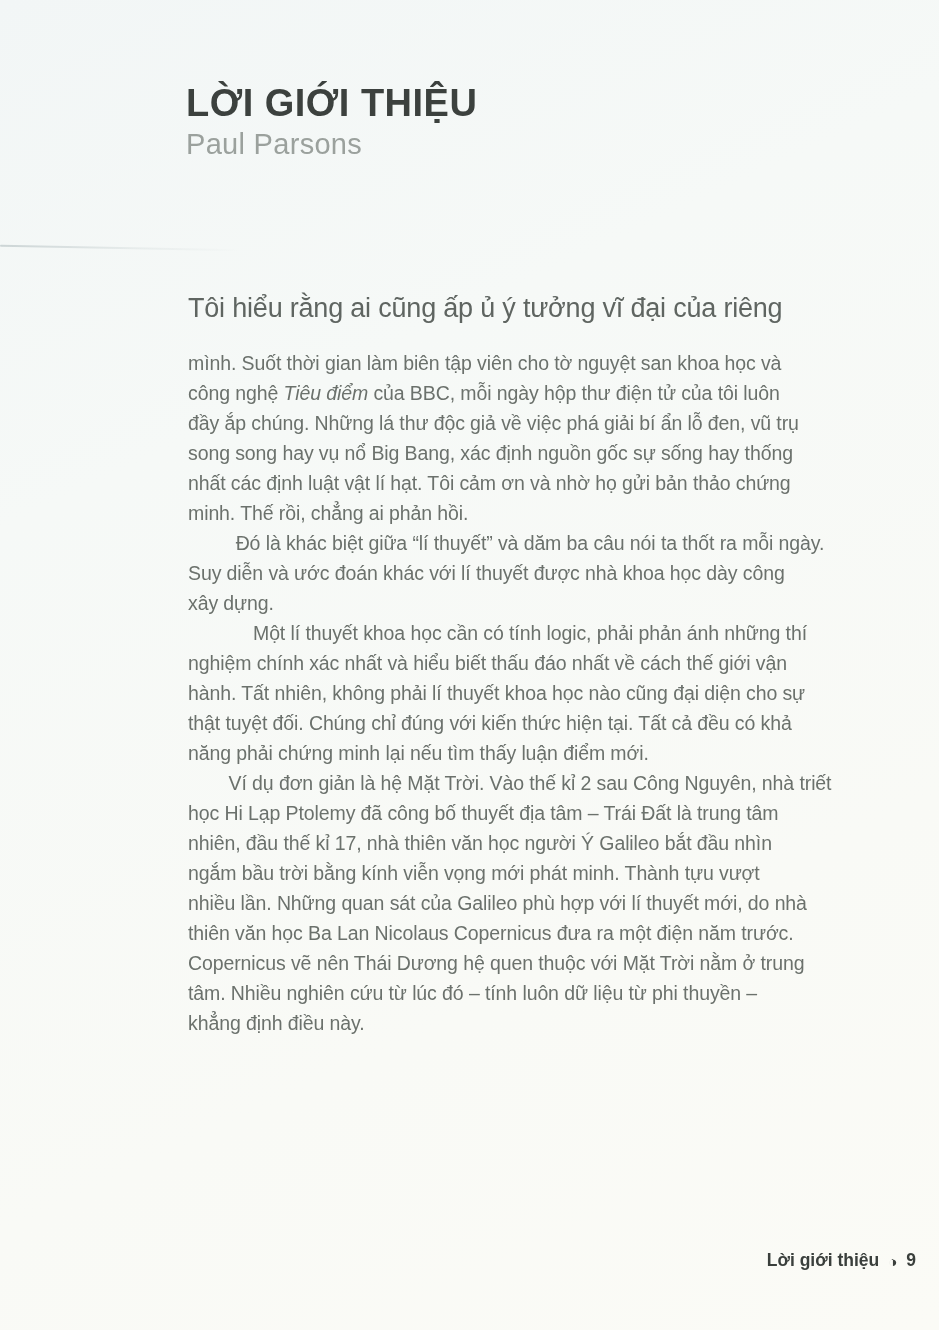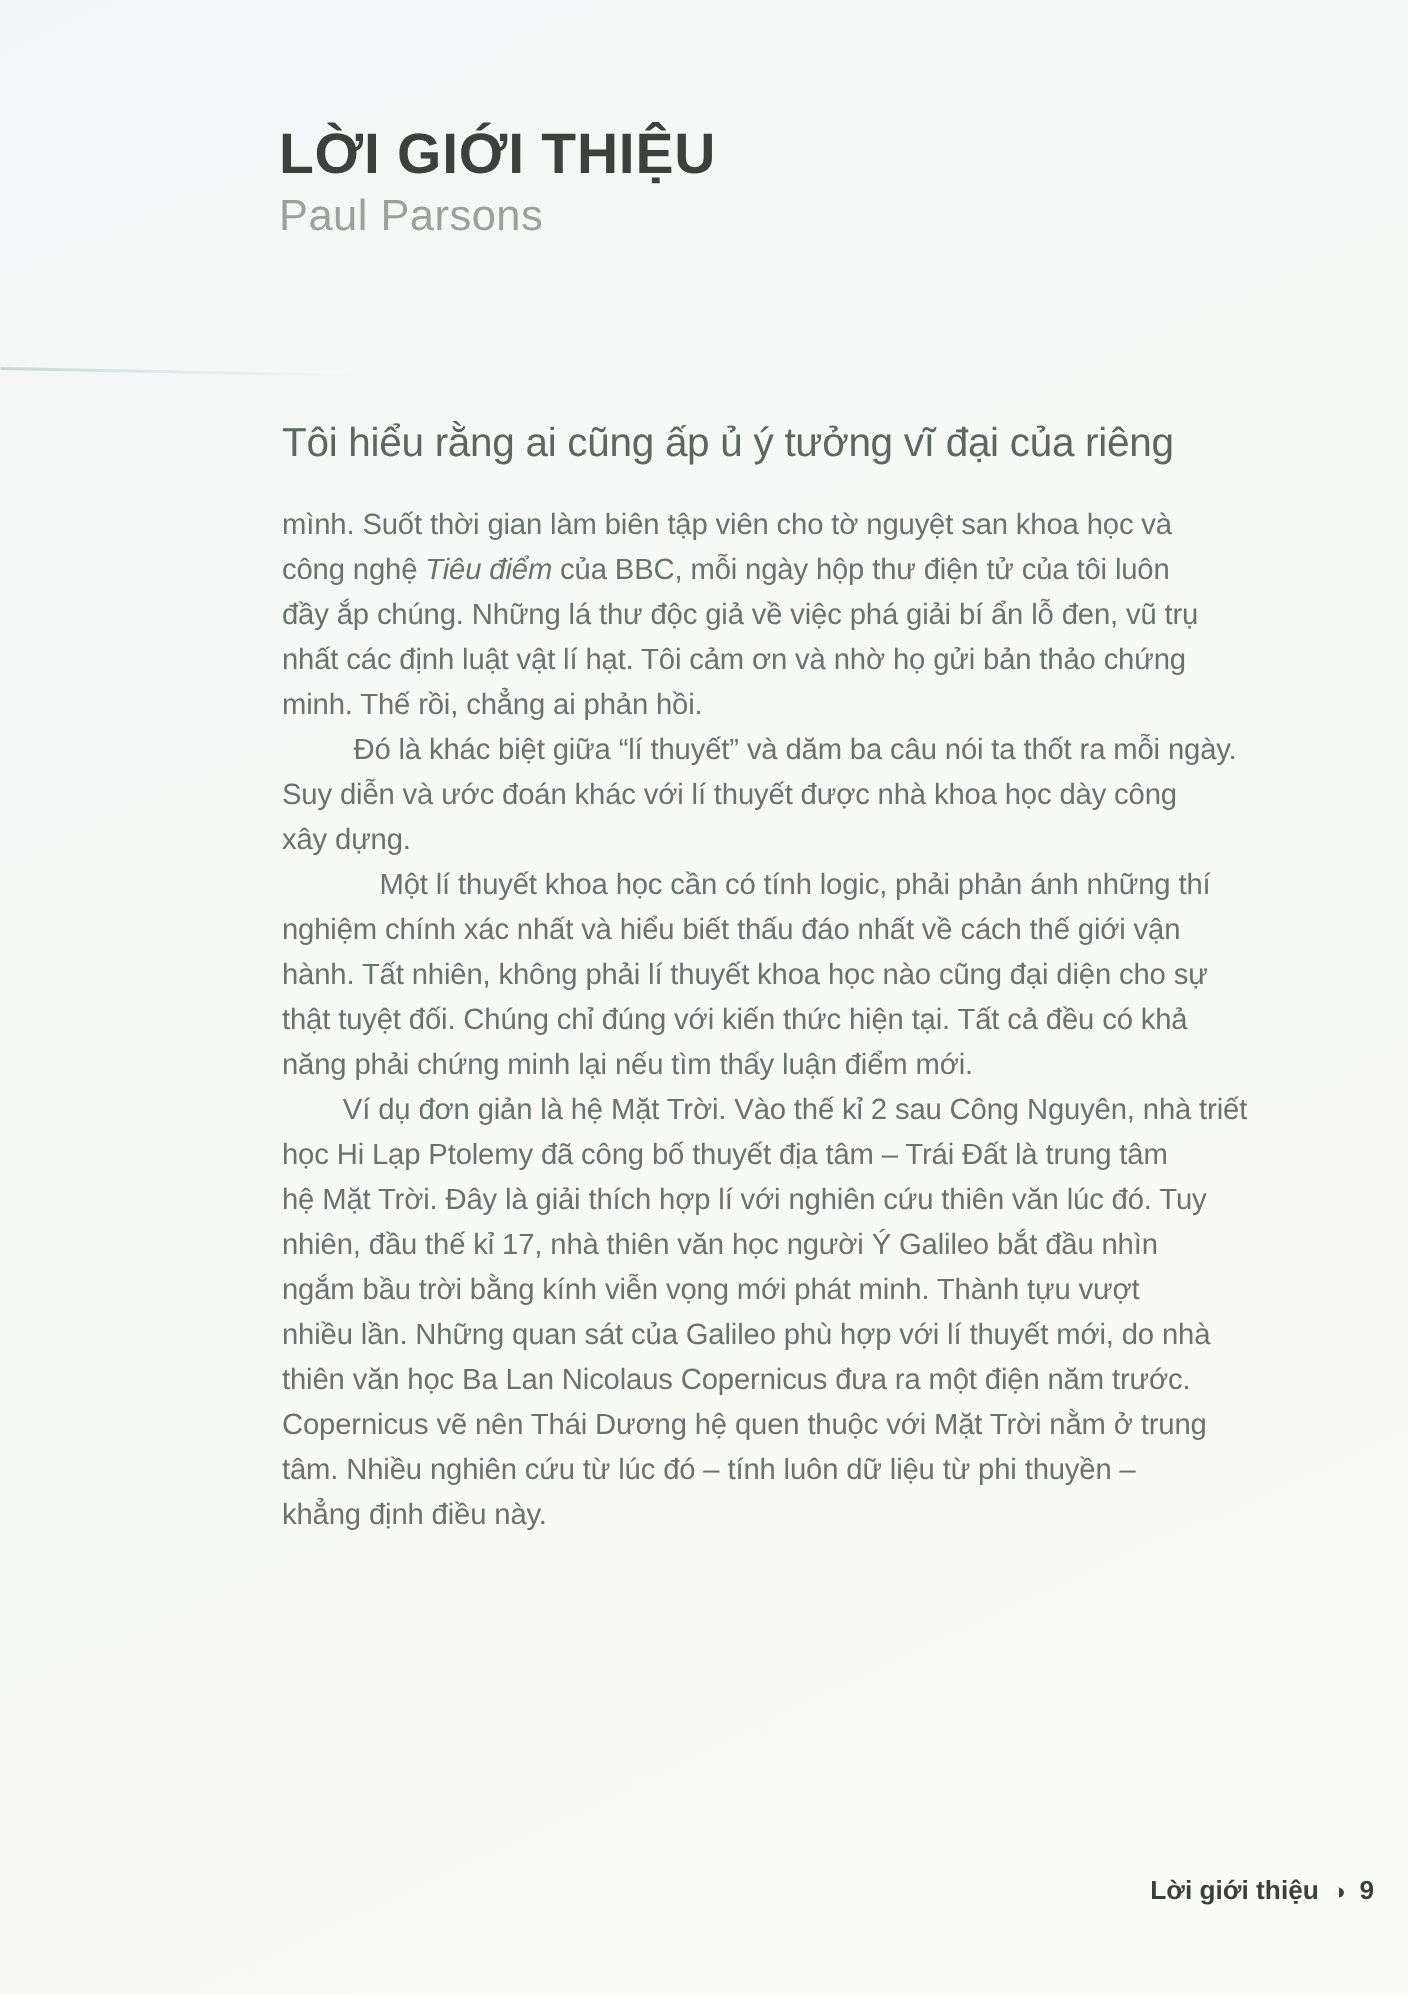--- a/index.html
+++ b/index.html
@@ -20,21 +20,21 @@
   }
   .header { position: absolute; left: 186px; top: 82px; }
   .title {
     margin: 0; font-size: 38px; font-weight: bold; letter-spacing: 0.5px;
     color: #3c413e; line-height: 1.15;
   }
   .author {
     margin-top: 3px; font-size: 29px; letter-spacing: 0.3px;
     color: #9ba19d; line-height: 1.1;
   }
-  .content { position: absolute; left: 188px; top: 275px; width: 660px; }
+  .content { position: absolute; left: 188px; top: 288px; width: 660px; }
   .lead {
     font-size: 27px; line-height: 40px; color: #5f6561;
     white-space: nowrap; letter-spacing: -0.2px;
   }
   .bodytext { margin-top: 20px; }
   .line {
     font-size: 19.5px; line-height: 30px; color: #6b716c;
     white-space: nowrap; letter-spacing: -0.1px;
   }
   .line.indent { padding-left: 24px; text-align: center; }
@@ -60,20 +60,21 @@
 
   <div class="content">
     <div class="lead">Tôi hiểu rằng ai cũng ấp ủ ý tưởng vĩ đại của riêng</div>
 
     <div class="bodytext">
 
       <div>
         <div class="line">mình. Suốt thời gian làm biên tập viên cho tờ nguyệt san khoa học và</div>
         <div class="line"><span>công nghệ</span> <span class="italic">Tiêu điểm</span> <span>của BBC, mỗi ngày hộp thư điện tử của tôi luôn</span></div>
         <div class="line">đầy ắp chúng. Những lá thư độc giả về việc phá giải bí ẩn lỗ đen, vũ trụ</div>
+        <div class="line">song song hay vụ nổ Big Bang, xác định nguồn gốc sự sống hay thống</div>
         <div class="line">nhất các định luật vật lí hạt. Tôi cảm ơn và nhờ họ gửi bản thảo chứng</div>
         <div class="line">minh. Thế rồi, chẳng ai phản hồi.</div>
       </div>
 
       <div>
         <div class="line indent">Đó là khác biệt giữa “lí thuyết” và dăm ba câu nói ta thốt ra mỗi ngày.</div>
         <div class="line">Suy diễn và ước đoán khác với lí thuyết được nhà khoa học dày công</div>
         <div class="line">xây dựng.</div>
       </div>
 
@@ -81,21 +82,20 @@
         <div class="line indent">Một lí thuyết khoa học cần có tính logic, phải phản ánh những thí</div>
         <div class="line">nghiệm chính xác nhất và hiểu biết thấu đáo nhất về cách thế giới vận</div>
         <div class="line">hành. Tất nhiên, không phải lí thuyết khoa học nào cũng đại diện cho sự</div>
         <div class="line">thật tuyệt đối. Chúng chỉ đúng với kiến thức hiện tại. Tất cả đều có khả</div>
         <div class="line">năng phải chứng minh lại nếu tìm thấy luận điểm mới.</div>
       </div>
 
       <div>
         <div class="line indent">Ví dụ đơn giản là hệ Mặt Trời. Vào thế kỉ 2 sau Công Nguyên, nhà triết</div>
         <div class="line">học Hi Lạp Ptolemy đã công bố thuyết địa tâm – Trái Đất là trung tâm</div>
-        <div class="line">hệ Mặt Trời. Đây là giải thích hợp lí với nghiên cứu thiên văn lúc đó. Tuy</div>
         <div class="line">nhiên, đầu thế kỉ 17, nhà thiên văn học người Ý Galileo bắt đầu nhìn</div>
         <div class="line">ngắm bầu trời bằng kính viễn vọng mới phát minh. Thành tựu vượt</div>
         <div class="line">nhiều lần. Những quan sát của Galileo phù hợp với lí thuyết mới, do nhà</div>
         <div class="line">thiên văn học Ba Lan Nicolaus Copernicus đưa ra một điện năm trước.</div>
         <div class="line">Copernicus vẽ nên Thái Dương hệ quen thuộc với Mặt Trời nằm ở trung</div>
         <div class="line">tâm. Nhiều nghiên cứu từ lúc đó – tính luôn dữ liệu từ phi thuyền –</div>
         <div class="line">khẳng định điều này.</div>
       </div>
 
     </div>

